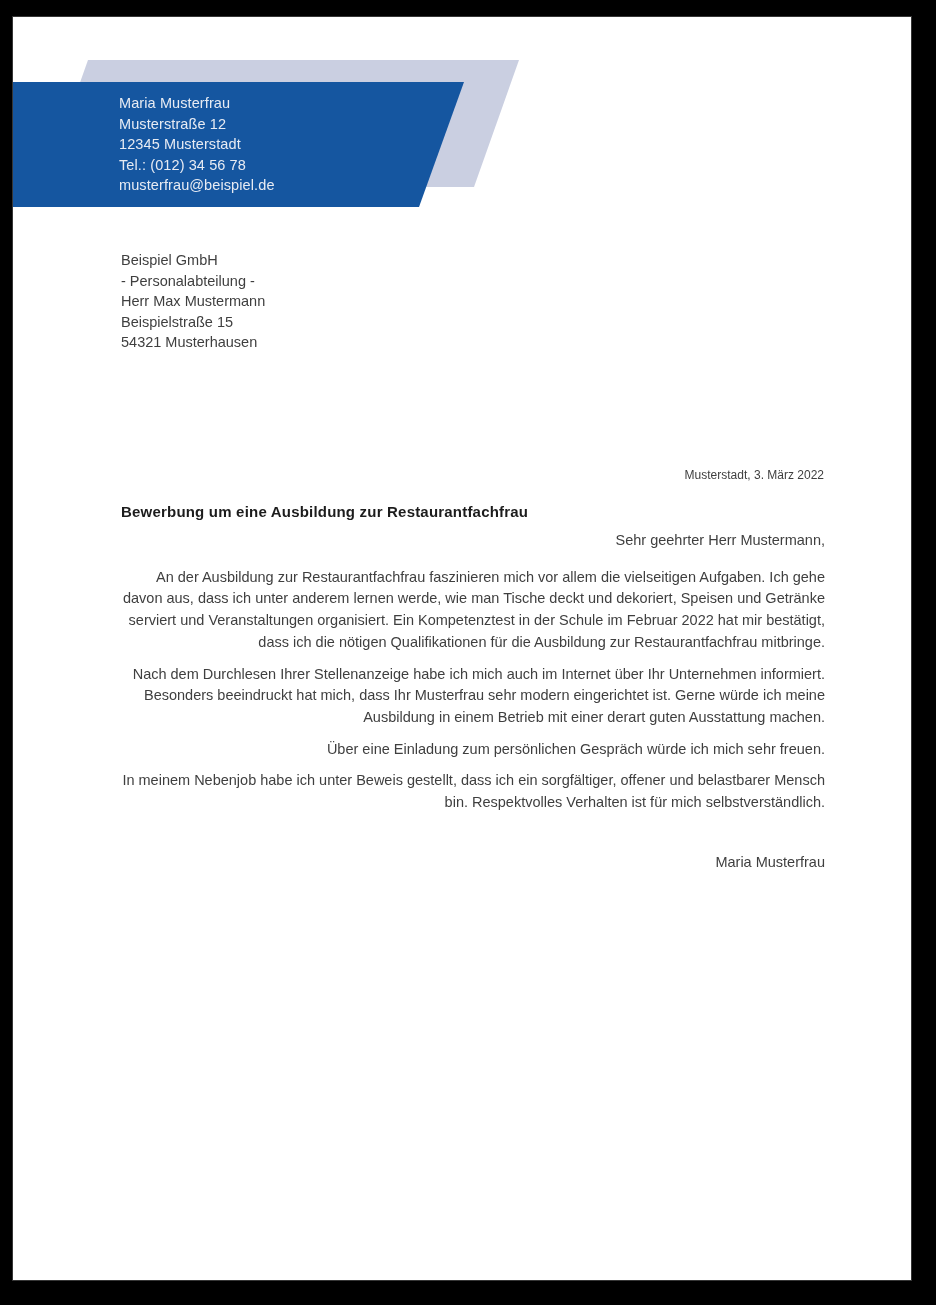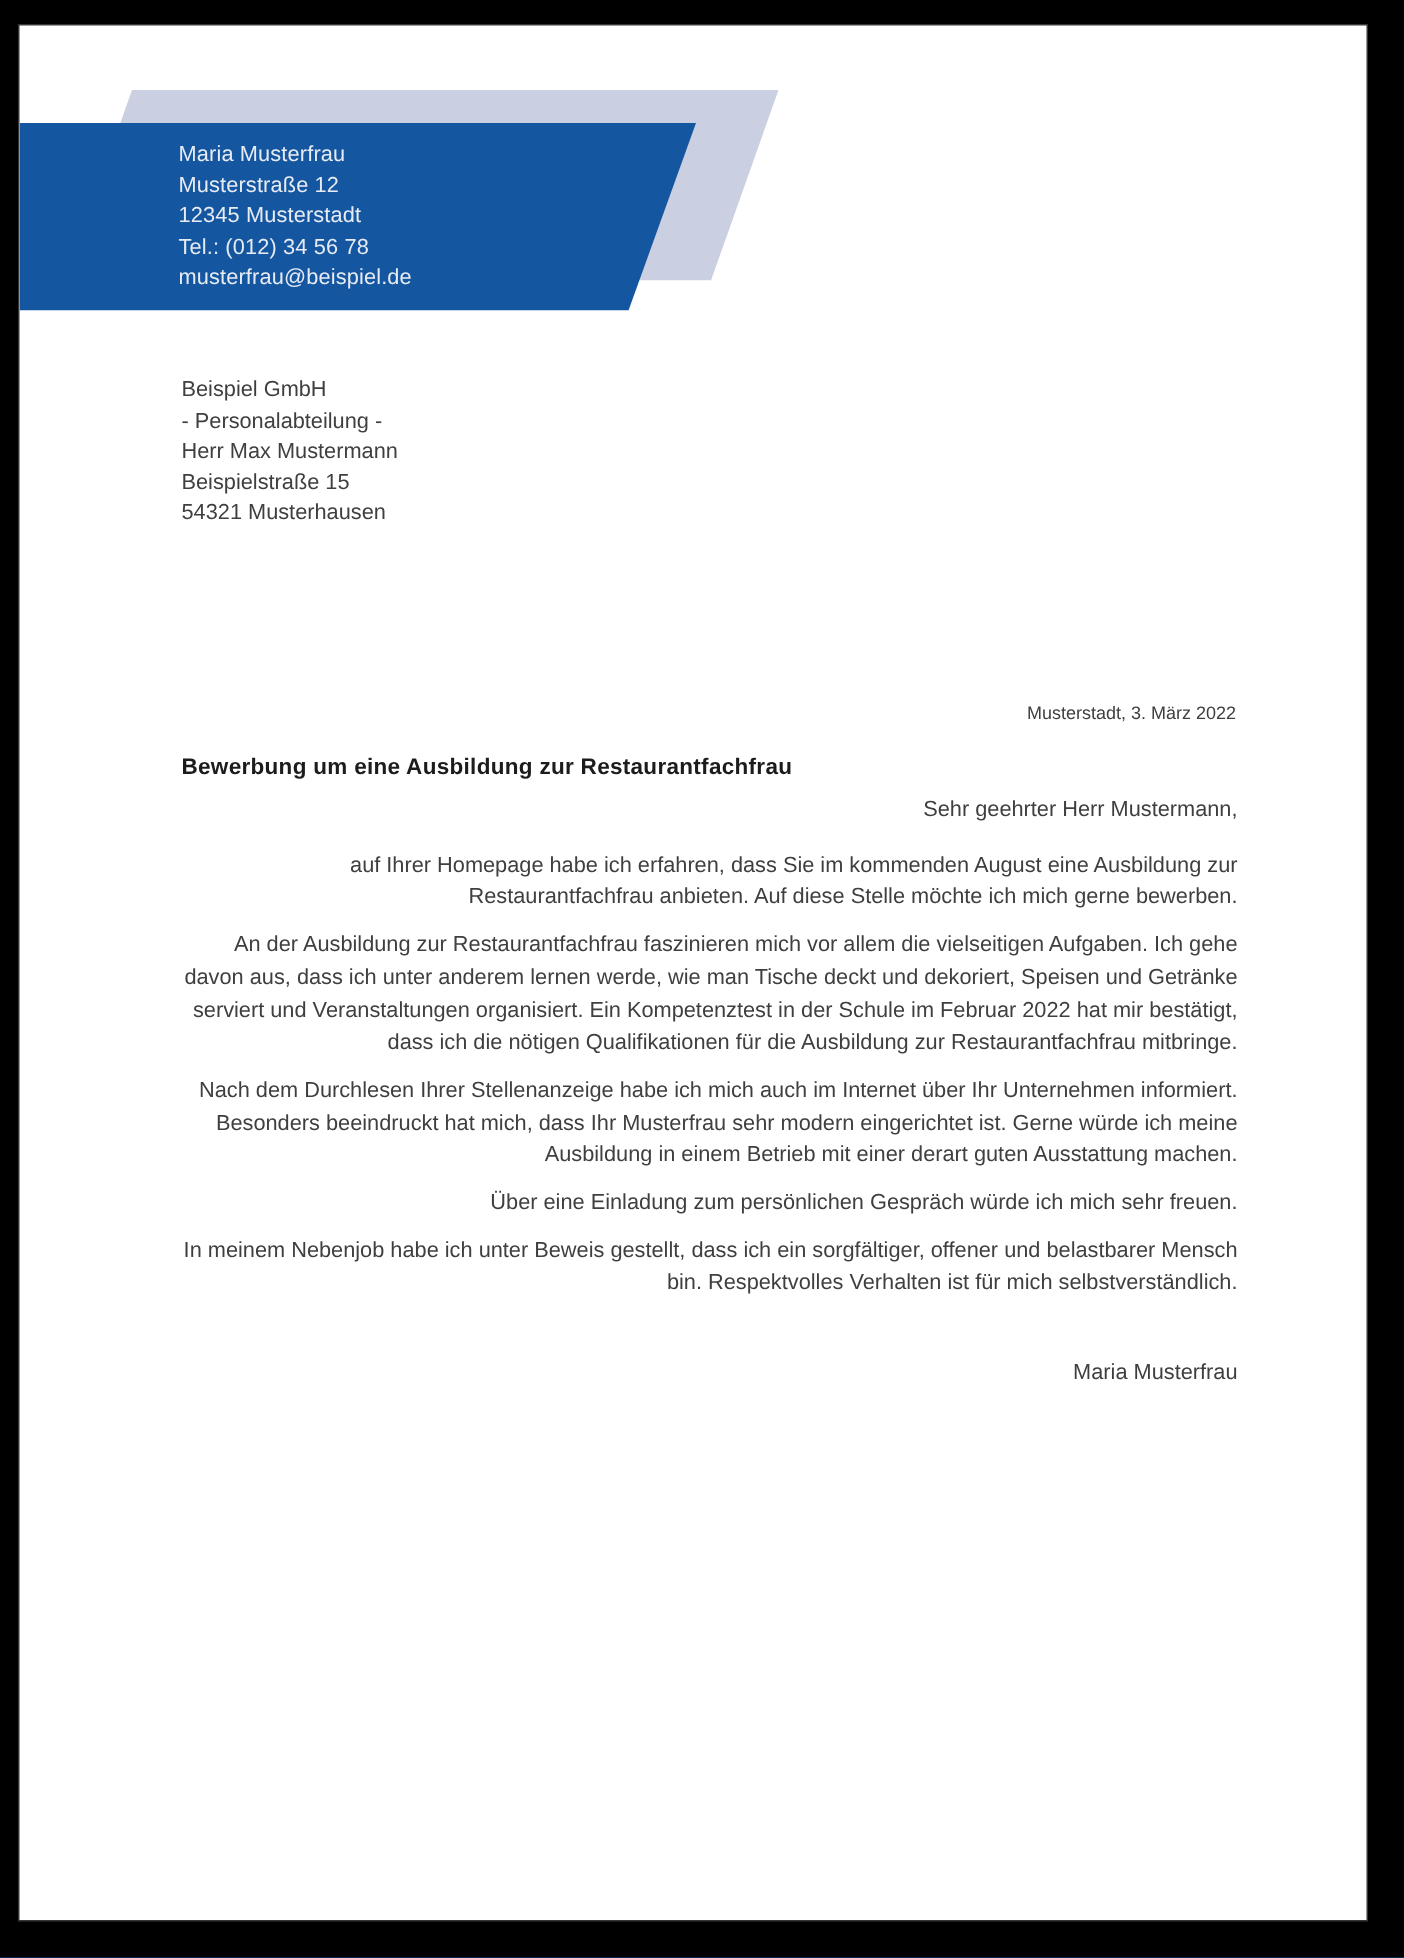--- a/index.html
+++ b/index.html
@@ -99,21 +99,20 @@
       <div>Beispielstraße 15</div>
       <div>54321 Musterhausen</div>
     </div>
 
     <div class="date-line">Musterstadt, 3. März 2022</div>
 
     <div class="subject-line">Bewerbung um eine Ausbildung zur Restaurantfachfrau</div>
 
     <div class="body-text">
       <p class="salutation">Sehr geehrter Herr Mustermann,</p>
-      <p>auf Ihrer Homepage habe ich erfahren, dass Sie im kommenden August eine Ausbildung zur Restaurantfachfrau anbieten. Auf diese Stelle möchte ich mich gerne bewerben.</p>
       <p>An der Ausbildung zur Restaurantfachfrau faszinieren mich vor allem die vielseitigen Aufgaben. Ich gehe davon aus, dass ich unter anderem lernen werde, wie man Tische deckt und dekoriert, Speisen und Getränke serviert und Veranstaltungen organisiert. Ein Kompetenztest in der Schule im Februar 2022 hat mir bestätigt, dass ich die nötigen Qualifikationen für die Ausbildung zur Restaurantfachfrau mitbringe.</p>
       <p>Nach dem Durchlesen Ihrer Stellenanzeige habe ich mich auch im Internet über Ihr Unternehmen informiert. Besonders beeindruckt hat mich, dass Ihr Musterfrau sehr modern eingerichtet ist. Gerne würde ich meine Ausbildung in einem Betrieb mit einer derart guten Ausstattung machen.</p>
       <p>Über eine Einladung zum persönlichen Gespräch würde ich mich sehr freuen.</p>
       <p>In meinem Nebenjob habe ich unter Beweis gestellt, dass ich ein sorgfältiger, offener und belastbarer Mensch bin. Respektvolles Verhalten ist für mich selbstverständlich.</p>
       <p class="signature">Maria Musterfrau</p>
     </div>
 
   </div>
 </div>
 

